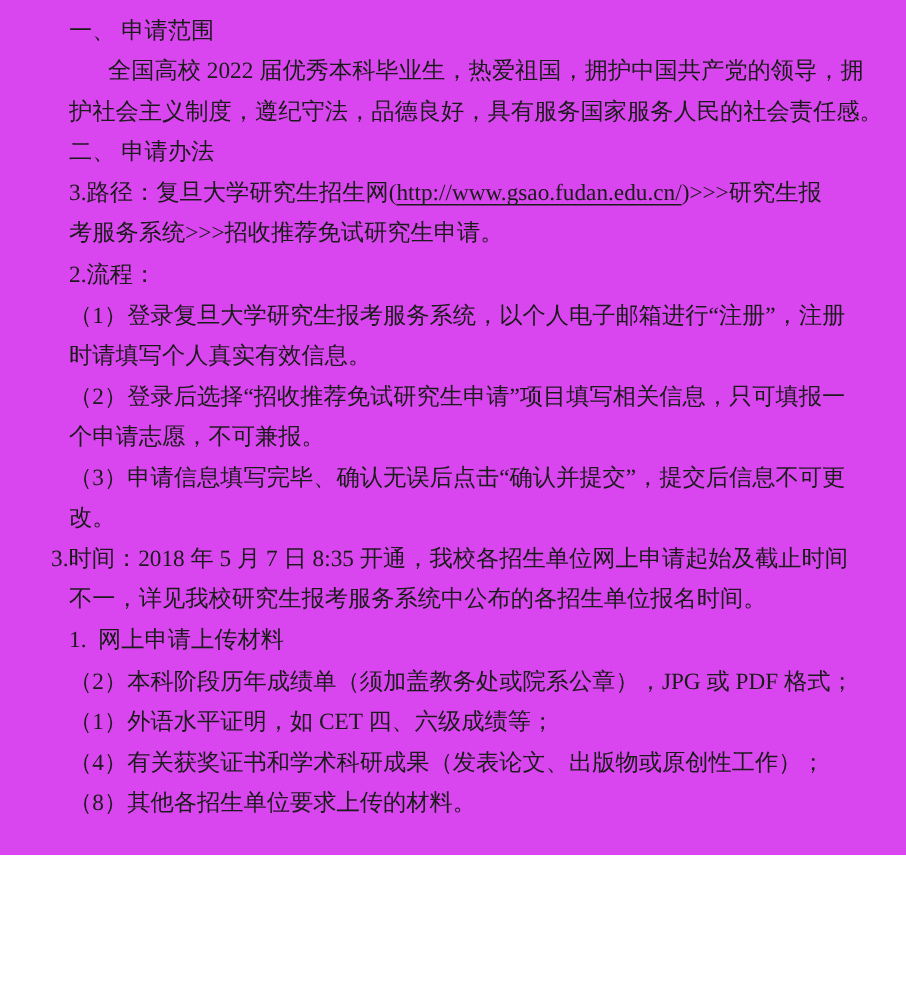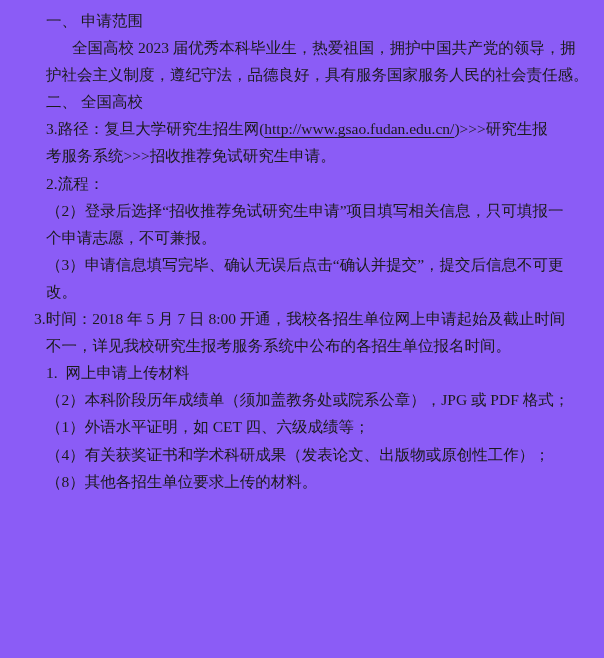--- a/index.html
+++ b/index.html
@@ -8,23 +8,23 @@
     background: #ffffff;
   }
   body {
     width: 604px;
     height: 658px;
     overflow: hidden;
   }
   .page {
     box-sizing: border-box;
     width: 604px;
-    height: 658px;
+    height: 570px;
     padding: 7px 26px 0 46px;
-    background: #8b5cf6;
+    background: #d946ef;
     font-family: "Liberation Serif", "DejaVu Serif", serif;
     font-size: 15.5px;
     line-height: 27.1px;
     color: #1b1b1b;
     overflow: hidden;
   }
   .page p {
     margin: 0;
     padding: 0;
     white-space: pre;       
@@ -42,38 +42,40 @@
     text-underline-offset: 3px;
   }
 </style>
 </head>
 <body>
 
 <div class="page">
 
   <p>一、 申请范围</p>
 
-  <p class="p-indent">全国高校 2023 届优秀本科毕业生，热爱祖国，拥护中国共产党的领导，拥
+  <p class="p-indent">全国高校 2022 届优秀本科毕业生，热爱祖国，拥护中国共产党的领导，拥
 护社会主义制度，遵纪守法，品德良好，具有服务国家服务人民的社会责任感。</p>
 
-  <p>二、 全国高校</p>
+  <p>二、 申请办法</p>
 
   <p><span>3.路径：复旦大学研究生招生网(</span><span class="doc-link">http://www.gsao.fudan.edu.cn/</span><span>)&gt;&gt;&gt;研究生报
 考服务系统&gt;&gt;&gt;招收推荐免试研究生申请。</span></p>
 
   <p>2.流程：</p>
 
+  <p>（1）登录复旦大学研究生报考服务系统，以个人电子邮箱进行“注册”，注册
+时请填写个人真实有效信息。</p>
 
   <p>（2）登录后选择“招收推荐免试研究生申请”项目填写相关信息，只可填报一
 个申请志愿，不可兼报。</p>
 
   <p>（3）申请信息填写完毕、确认无误后点击“确认并提交”，提交后信息不可更
 改。</p>
 
-  <p class="p-hang">3.时间：2018 年 5 月 7 日 8:00 开通，我校各招生单位网上申请起始及截止时间
+  <p class="p-hang">3.时间：2018 年 5 月 7 日 8:35 开通，我校各招生单位网上申请起始及截止时间
 不一，详见我校研究生报考服务系统中公布的各招生单位报名时间。</p>
 
 
   <p>1.  网上申请上传材料</p>
 
 
   <p>（2）本科阶段历年成绩单（须加盖教务处或院系公章），JPG 或 PDF 格式；</p>
 
   <p>（1）外语水平证明，如 CET 四、六级成绩等；</p>
 

